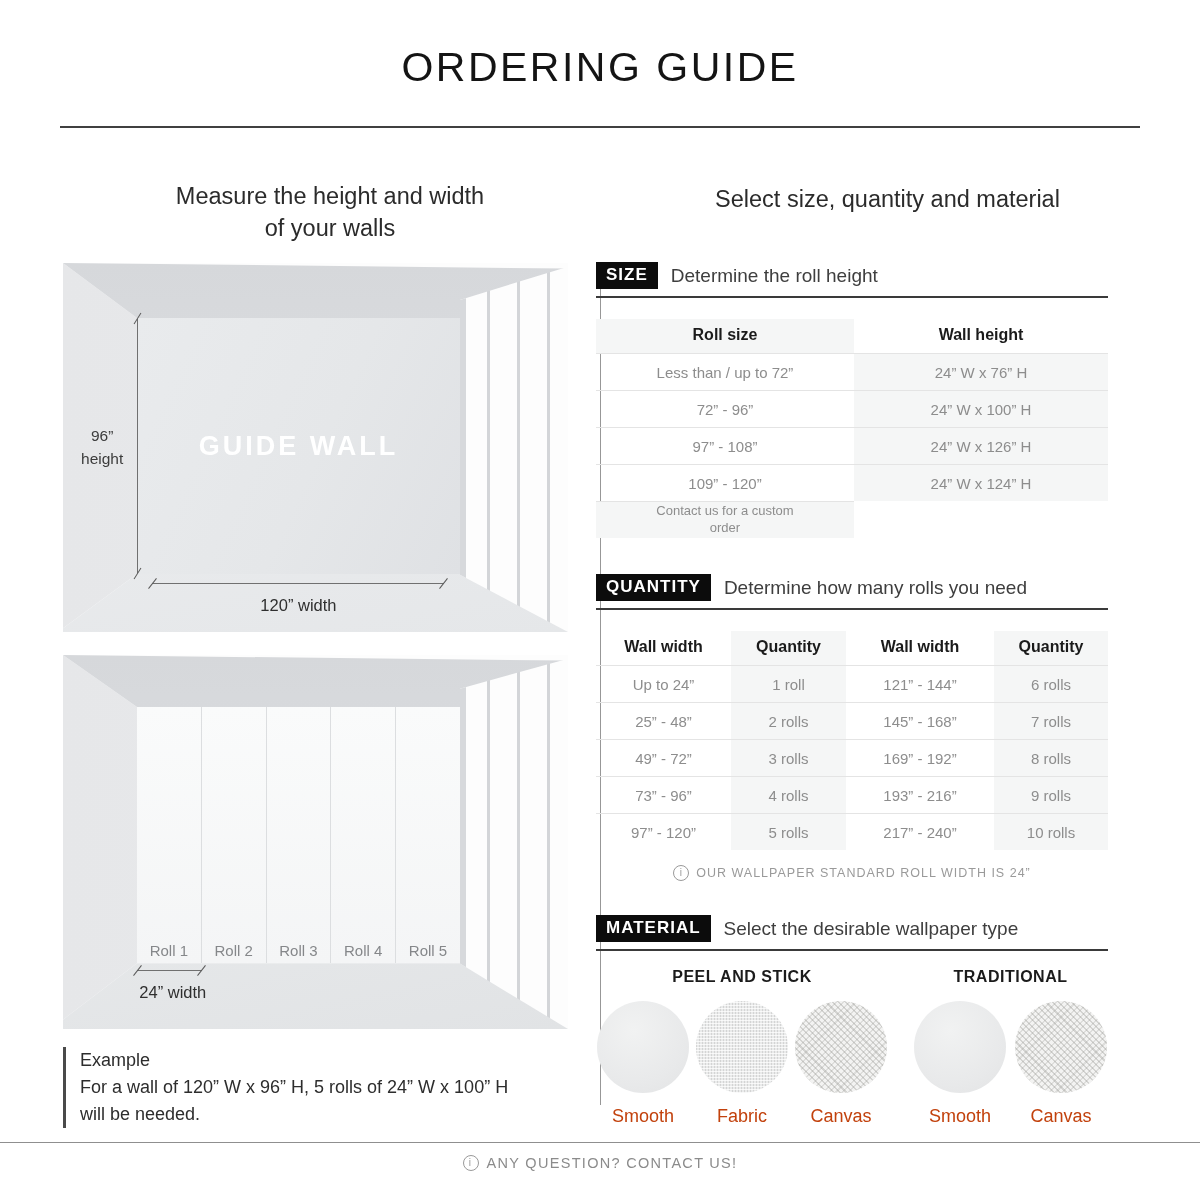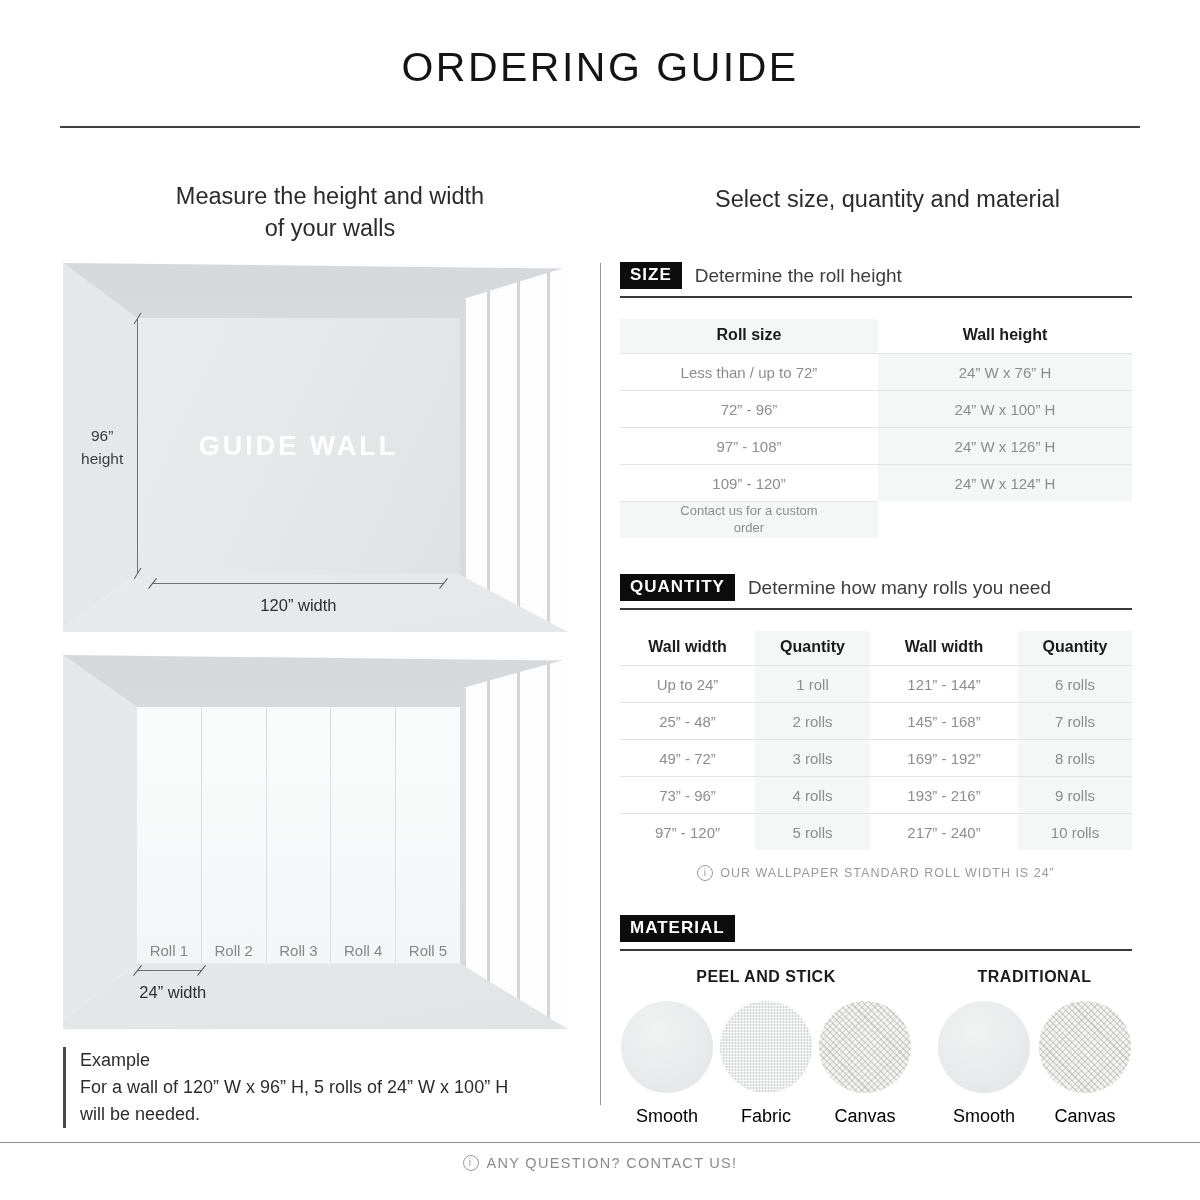--- a/index.html
+++ b/index.html
@@ -77,21 +77,21 @@
   
   .rm-panels { left:14.65%; top:13.9%; width:63.95%; height:68.5%; display:flex; }
   .panel { flex:1; background:linear-gradient(180deg,#fafbfb,#f4f5f6); border-right:1px solid #dcdee0; display:flex; align-items:flex-end; justify-content:center; }
   .panel:last-child { border-right:none; }
   .roll-label { font-size:15px; color:#85878a; padding-bottom:4px; }
 
   
   .example { position:absolute; left:63px; top:1047px; width:505px; border-left:3px solid #4a4a4a; padding-left:14px; font-size:18px; color:#2d2d2d; line-height:1.5; }
 
   
-  .section { position:absolute; left:620px; width:512px; }
+  .section { position:absolute; left:596px; width:512px; }
   .sec-size { top:262px; } .sec-quantity { top:574px; } .sec-material { top:915px; }
 
   .section-header { border-bottom:2px solid #3a3a3a; padding-bottom:7px; display:flex; align-items:center; gap:13px; }
   .badge { background:#0c0c0c; color:#fff; font-size:17px; font-weight:700; letter-spacing:1px; padding:3px 10px 4px; flex:0 0 auto; }
   .section-sub { font-size:19px; color:#3e3e3e; white-space:nowrap; }
 
   .grid { display:grid; }
   .size-grid { margin-top:21px; grid-template-columns:258px 254px; }
   .qty-grid  { margin-top:21px; grid-template-columns:135px 115px 148px 114px; }
   .t-h { font-size:16px; font-weight:700; color:#1b1b1b; text-align:center; padding:7px 0 9px; }
@@ -117,21 +117,21 @@
     background-image:
       repeating-linear-gradient(0deg, rgba(255,255,255,0.75) 0 1px, rgba(0,0,0,0) 1px 3px),
       repeating-linear-gradient(90deg, rgba(170,170,170,0.35) 0 1px, rgba(0,0,0,0) 1px 3px);
   }
   .tex-canvas {
     background-color:#f3f3f2;
     background-image:
       repeating-linear-gradient(45deg,  rgba(145,145,140,0.32) 0 1.5px, rgba(0,0,0,0) 1.5px 4.5px),
       repeating-linear-gradient(-45deg, rgba(145,145,140,0.22) 0 1.5px, rgba(0,0,0,0) 1.5px 4.5px);
   }
-  .swatch-label { font-size:18px; color:#000000; }
+  .swatch-label { font-size:18px; color:#c2410c; }
   .mdivider { width:1px; background:#c9c9c9; margin:2px 13px 0 11px; }
 
   
   .footer-rule { position:absolute; top:1142px; left:0; width:1200px; border-top:1px solid #8f8f8f; }
   .footer { position:absolute; top:1155px; left:0; width:100%; display:flex; align-items:center; justify-content:center; gap:8px; font-size:14.5px; letter-spacing:1.3px; color:#8b8b8b; }
 </style>
 </head>
 <body>
 
 <div class="page">
@@ -258,20 +258,21 @@
     </div>
     <div class="table-note">
       <span class="info-i">i</span>
       <span>OUR WALLPAPER STANDARD ROLL WIDTH IS 24”</span>
     </div>
   </div>
 
   <div class="section sec-material">
     <div class="section-header">
       <span class="badge">MATERIAL</span>
+      <span class="section-sub">Select the desirable wallpaper type</span>
     </div>
     <div class="material-groups">
       <div class="mgroup mgroup-peel">
         <div class="mgroup-title">PEEL AND STICK</div>
         <div class="swatches">
           <div class="swatch">
             <div class="circle tex-smooth"></div>
             <div class="swatch-label">Smooth</div>
           </div>
           <div class="swatch">

